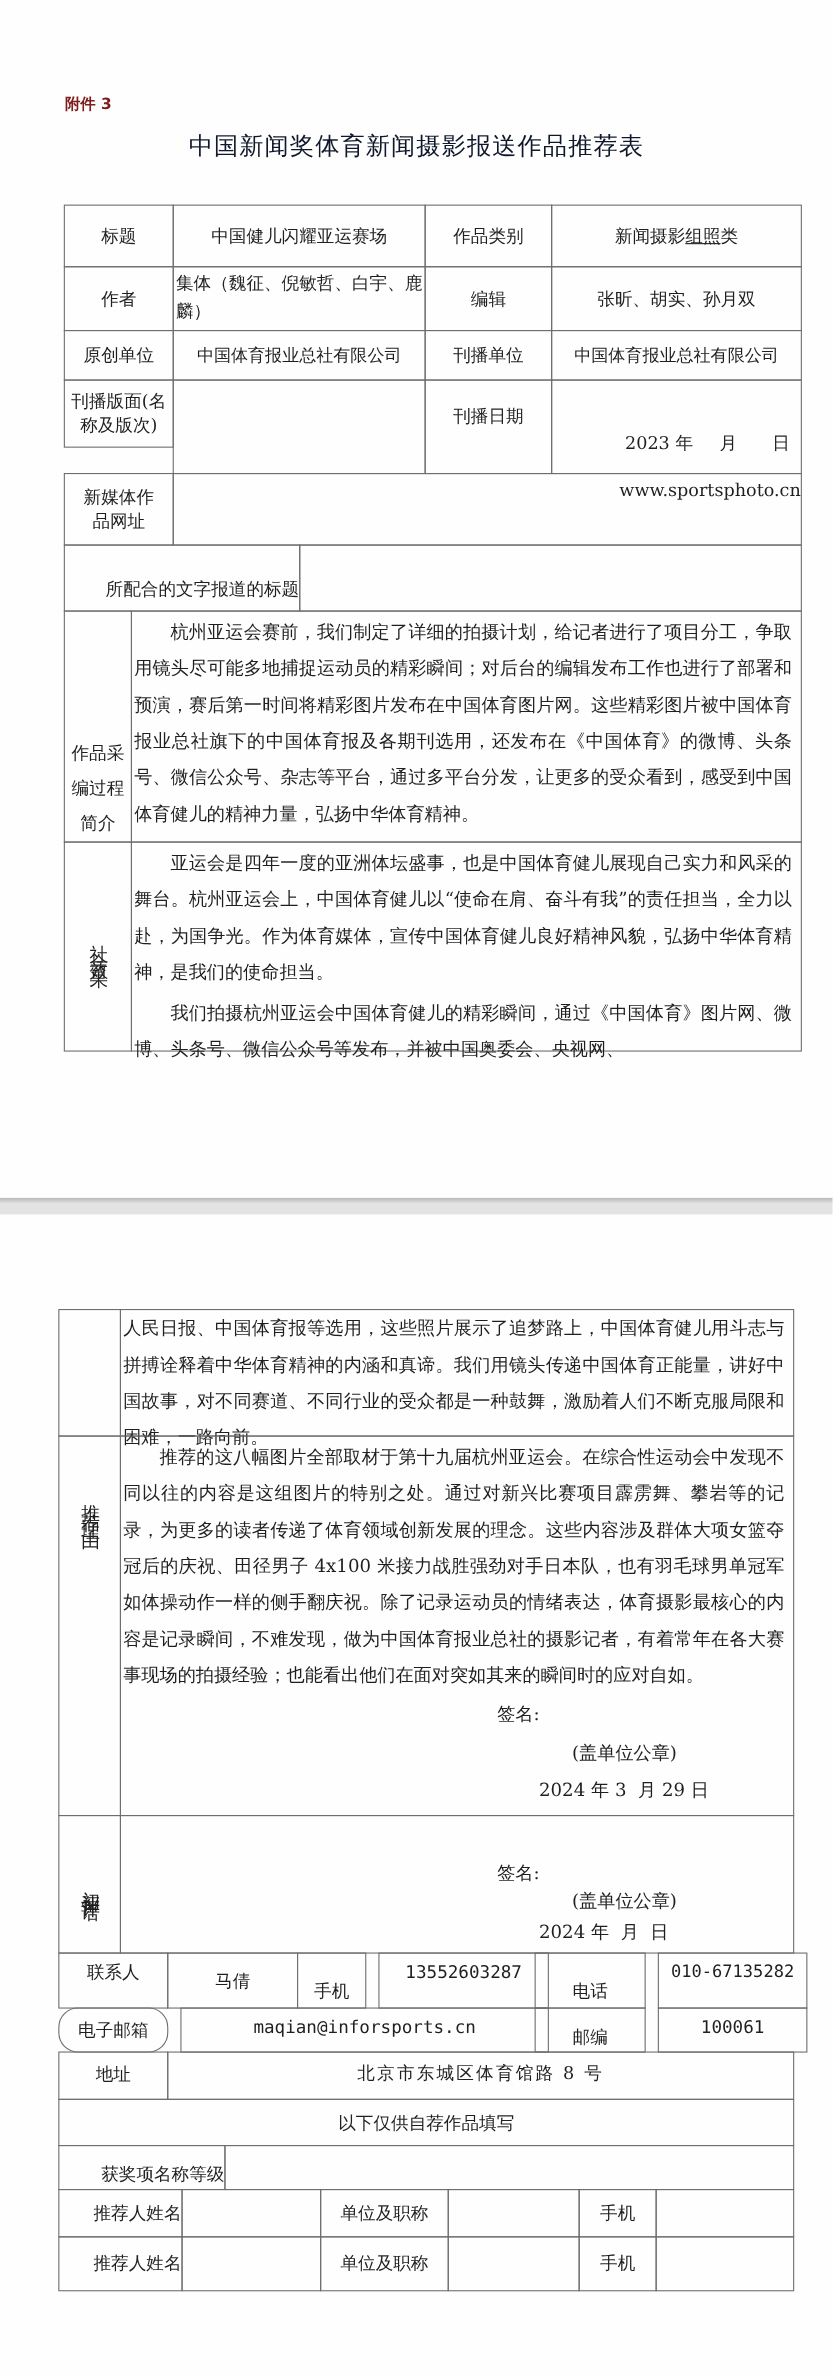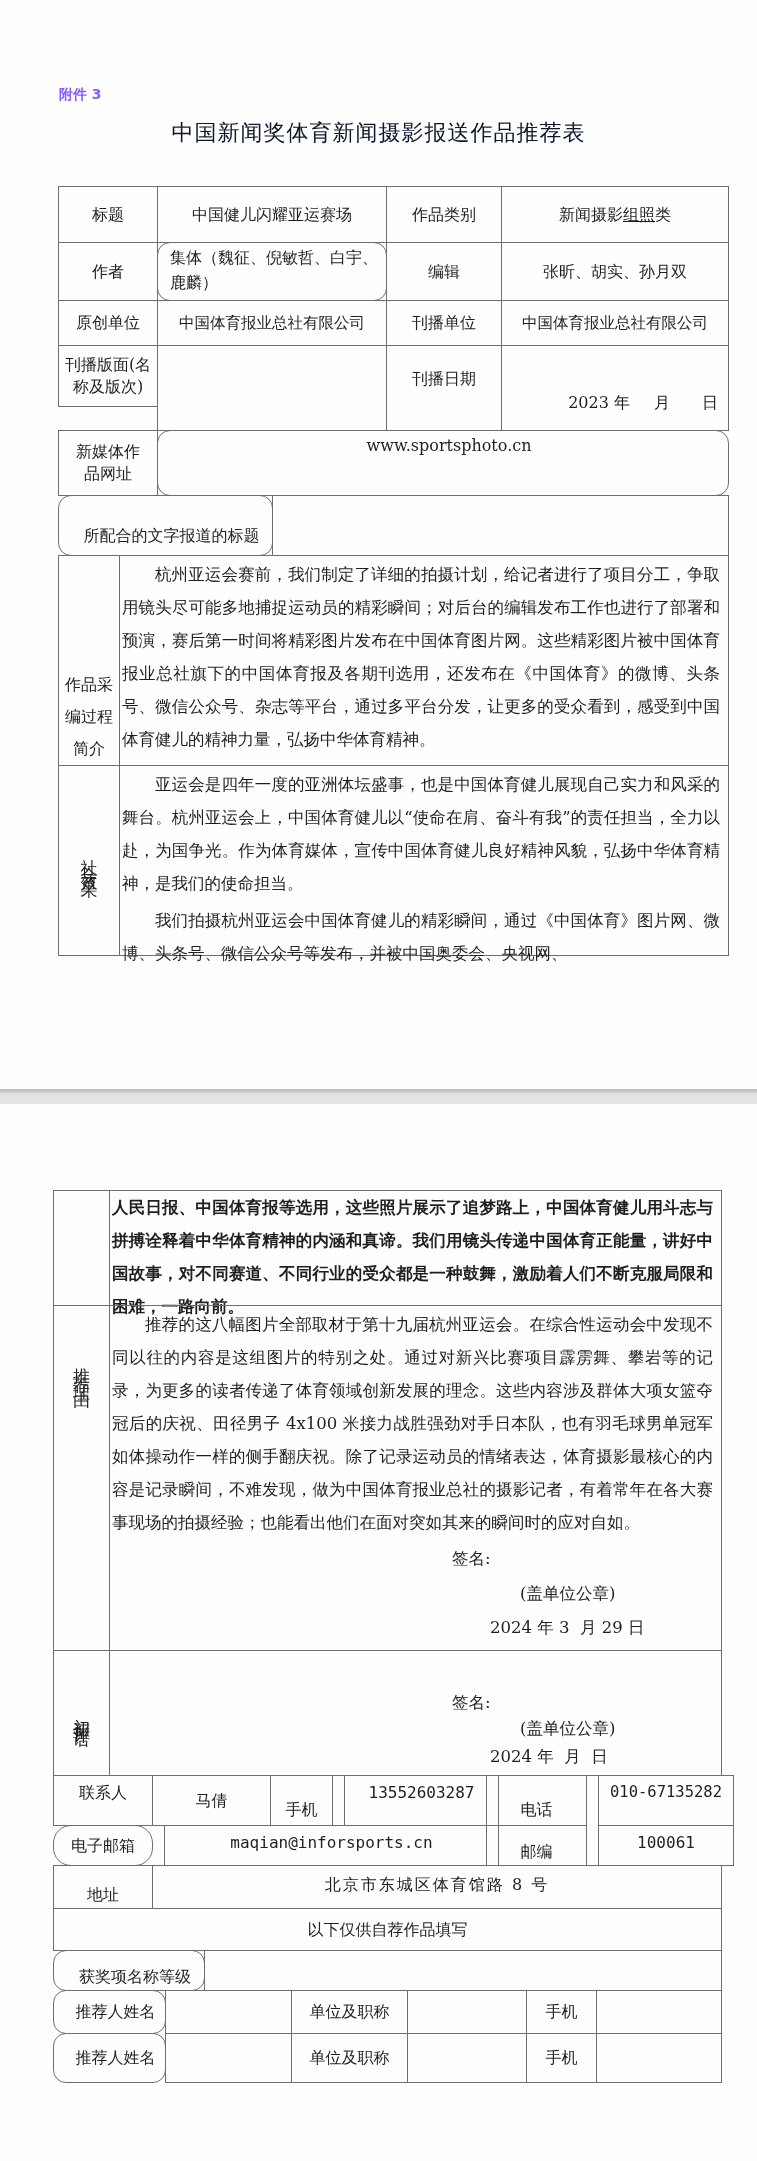--- a/index.html
+++ b/index.html
@@ -1,23 +1,23 @@
 <!DOCTYPE html>
 <html><head>
 <meta charset="utf-8">
 <style>
   * { box-sizing: border-box; margin: 0; padding: 0; }
   html, body { width: 757px; height: 2161px; background: #fefefe; overflow: hidden; }
   body { position: relative; font-family: "DejaVu Serif", "Liberation Serif", serif; color: #1f1f1f; }
   .abs { position: absolute; }
-  .page-label { left: 59px; top: 86px; font-family: "DejaVu Sans", sans-serif; font-size: 14px; font-weight: bold; color: #8b5cf6; }
+  .page-label { left: 59px; top: 86px; font-family: "DejaVu Sans", sans-serif; font-size: 14px; font-weight: bold; color: #7f1d1d; }
   .doc-title { left: 0; width: 757px; top: 118px; text-align: center; font-family: "DejaVu Sans", sans-serif; font-size: 22px; letter-spacing: 1px; color: #0f172a; }
   .page-break { left: 0; top: 1089px; width: 757px; height: 15px; background: linear-gradient(#b9b9b9 0, #cfcfcf 3px, #e3e3e3 5px, #e3e3e3 100%); }
   .cell { position: absolute; border: 1.3px solid #6e6e6e; display: flex; align-items: center; justify-content: center; text-align: center; font-size: 16px; line-height: 1.35; background: transparent; }
-  .cell.left { justify-content: center; text-align: left; padding-left: 12px; border-radius: 13px; }
+  .cell.left { justify-content: flex-end; text-align: left; padding-left: 2px; }
   .vtext { writing-mode: vertical-rl; text-orientation: upright; letter-spacing: 8px; font-size: 17px; }
   .para { font-size: 16.5px; line-height: 33px; text-align: justify; padding: 2px 8px 0 2px; }
   .para p { text-indent: 2em; }
   .para p.noindent { text-indent: 0; }
   .underline { text-decoration: underline; }
   .sig { position: absolute; font-size: 16.5px; white-space: pre; }
   .mono { font-family: "DejaVu Sans Mono", "Liberation Mono", monospace; margin-left: 12px; }
 </style>
 </head>
 <body>
@@ -111,21 +111,21 @@
   <div class="para">
     <p>亚运会是四年一度的亚洲体坛盛事，也是中国体育健儿展现自己实力和风采的舞台。杭州亚运会上，中国体育健儿以“使命在肩、奋斗有我”的责任担当，全力以赴，为国争光。作为体育媒体，宣传中国体育健儿良好精神风貌，弘扬中华体育精神，是我们的使命担当。</p>
     <p style="margin-top:4px;">我们拍摄杭州亚运会中国体育健儿的精彩瞬间，通过《中国体育》图片网、微博、头条号、微信公众号等发布，并被中国奥委会、央视网、</p>
   </div>
 </div>
 
 <div class="abs page-break"></div>
 
 <div class="cell" style="left:53px;top:1190px;width:57px;height:116px;"></div>
 <div class="cell" style="left:109px;top:1190px;width:613px;height:116px;align-items:flex-start;justify-content:flex-start;">
-  <div class="para" style="padding-top:0;font-weight:bold;">
+  <div class="para" style="padding-top:0;">
       <p class="noindent">人民日报、中国体育报等选用，这些照片展示了追梦路上，中国体育健儿用斗志与拼搏诠释着中华体育精神的内涵和真谛。我们用镜头传递中国体育正能量，讲好中国故事，对不同赛道、不同行业的受众都是一种鼓舞，激励着人们不断克服局限和困难，一路向前。</p>
     </div>
 </div>
 
 <div class="cell" style="left:53px;top:1305px;width:57px;height:346px;align-items:flex-start;padding-top:48px;">
     <span class="vtext">推荐理由</span>
   </div>
 <div class="cell" style="left:109px;top:1305px;width:613px;height:346px;align-items:flex-start;justify-content:center;">
   <div class="para">
       <p>推荐的这八幅图片全部取材于第十九届杭州亚运会。在综合性运动会中发现不同以往的内容是这组图片的特别之处。通过对新兴比赛项目霹雳舞、攀岩等的记录，为更多的读者传递了体育领域创新发展的理念。这些内容涉及群体大项女篮夺冠后的庆祝、田径男子 4x100 米接力战胜强劲对手日本队，也有羽毛球男单冠军如体操动作一样的侧手翻庆祝。除了记录运动员的情绪表达，体育摄影最核心的内容是记录瞬间，不难发现，做为中国体育报业总社的摄影记者，有着常年在各大赛事现场的拍摄经验；也能看出他们在面对突如其来的瞬间时的应对自如。</p>
@@ -168,21 +168,21 @@
 <div class="cell mono" style="left:152px;top:1825px;width:335px;height:41px;align-items:flex-start;padding-top:6px;font-size:16px;">
     <span>maqian@inforsports.cn</span>
   </div>
 <div class="cell" style="left:486px;top:1825px;width:101px;height:41px;align-items:flex-end;padding-bottom:2px;">
     <span>邮编</span>
   </div>
 <div class="cell mono" style="left:586px;top:1825px;width:136px;height:41px;align-items:flex-start;padding-top:6px;font-size:16px;">
     <span>100061</span>
   </div>
 
-<div class="cell" style="left:53px;top:1865px;width:100px;height:44px;align-items:flex-end;padding-bottom:2px;">
+<div class="cell" style="left:53px;top:1865px;width:100px;height:44px;padding-bottom:2px;">
     <span>地址</span>
   </div>
 <div class="cell" style="left:152px;top:1865px;width:570px;height:44px;align-items:flex-start;padding-top:8px;letter-spacing:2px;">
     <span>北京市东城区体育馆路 8 号</span>
   </div>
 
 <div class="cell" style="left:53px;top:1908px;width:669px;height:43px;">
     <span>以下仅供自荐作品填写</span>
   </div>
 

